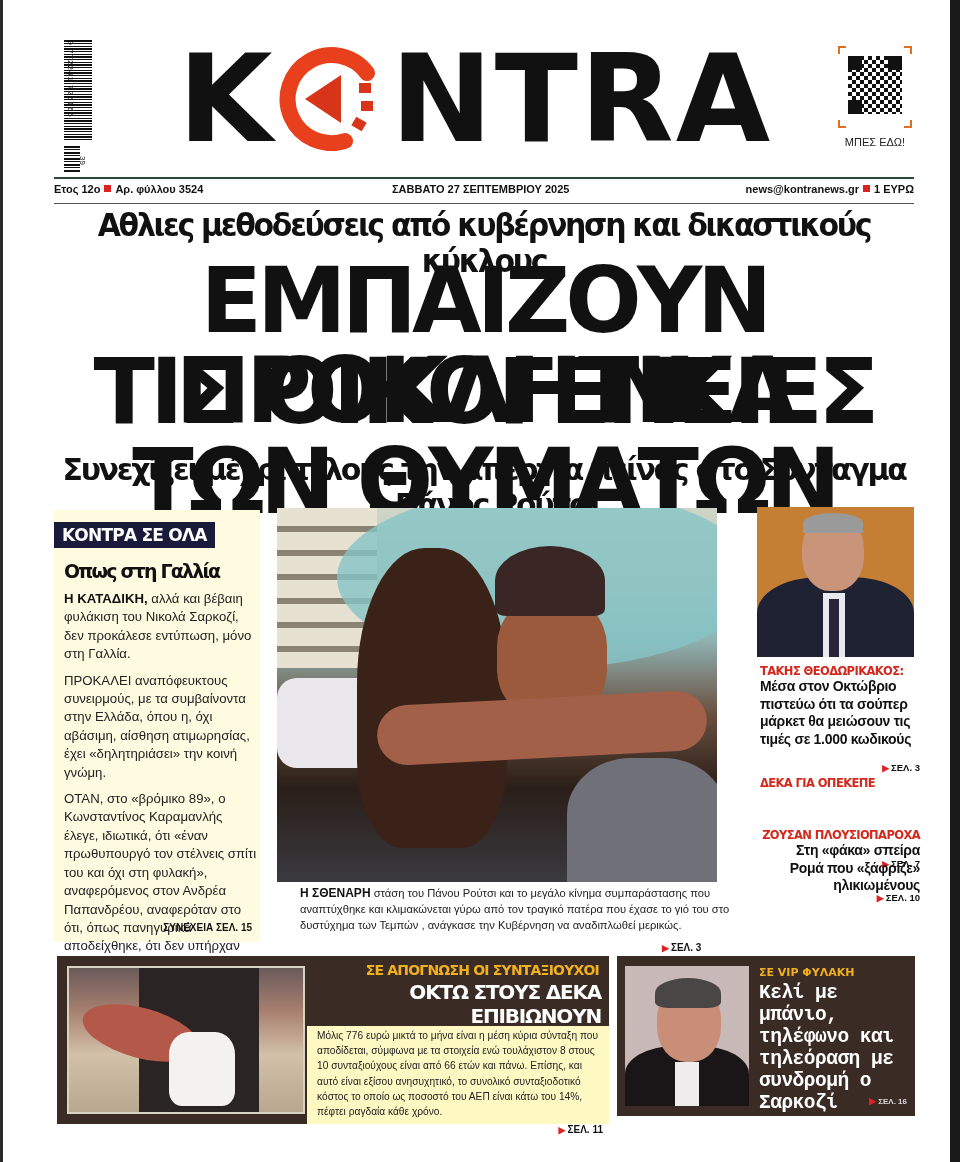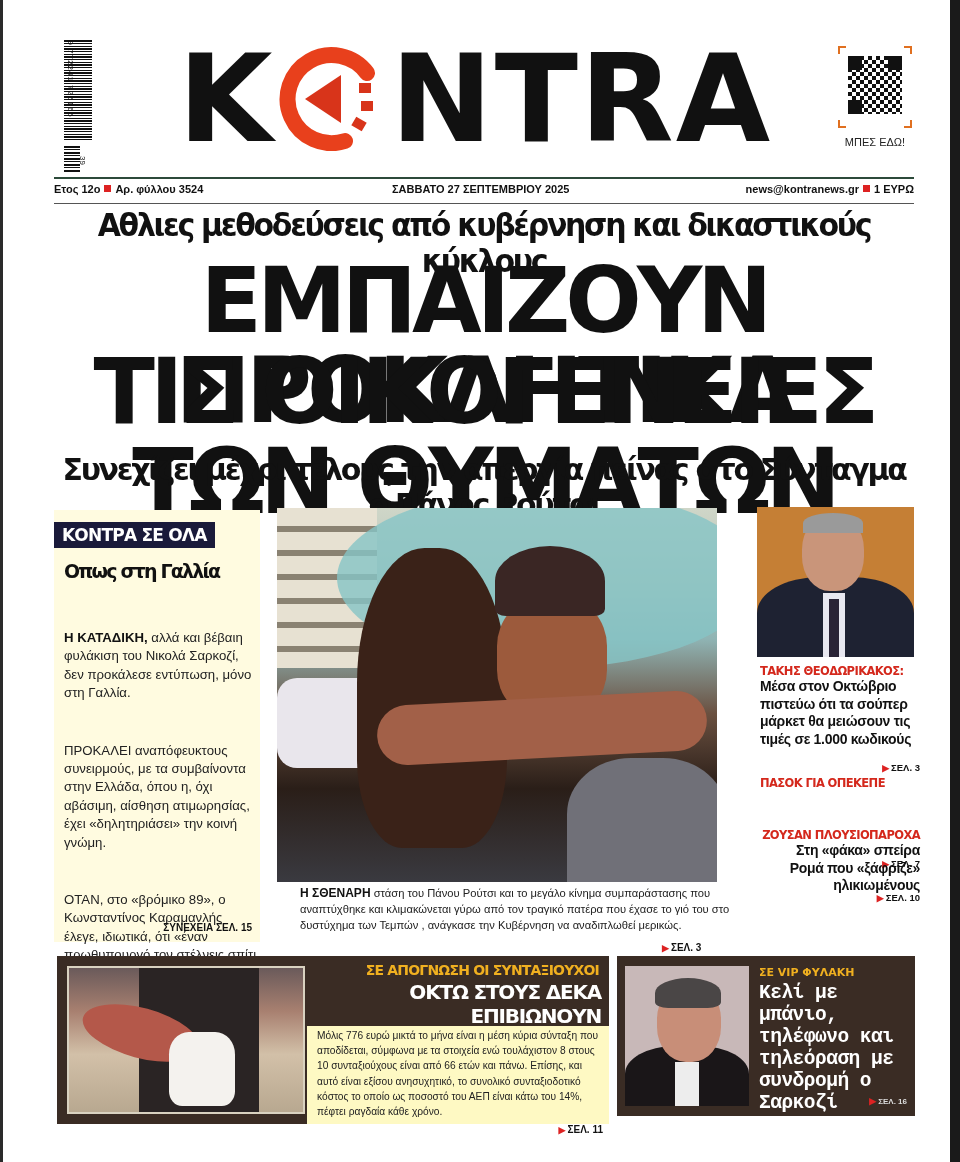--- a/index.html
+++ b/index.html
@@ -50,21 +50,21 @@
   .h1 { position: absolute; left: 54px; width: 860px; text-align: center; font-family: "DejaVu Sans", sans-serif; font-weight: 900; font-size: 90px; letter-spacing: -5px; line-height: 1; transform: scaleY(1.0); }
   .h1.l1 { top: 256px; }
   .h1.l2 { top: 347px; }
   .sub { position: absolute; left: 54px; top: 452px; width: 860px; text-align: center; font-family: "DejaVu Sans", sans-serif; font-weight: bold; font-size: 30px; letter-spacing: -2.3px; }
 
   
   .leftcol { position: absolute; left: 54px; top: 510px; width: 206px; height: 432px; background: #fffbe0; }
   .tag { position: absolute; left: 0; top: 12px; background: #1a1a3a; color: #fff; font-weight: bold; font-size: 17px; padding: 3px 8px; font-family: "DejaVu Sans", sans-serif; letter-spacing: -0.8px; }
   .col-title { position: absolute; left: 10px; top: 50px; font-family: "DejaVu Sans", sans-serif; font-weight: bold; font-size: 19px; letter-spacing: -1.8px; color: #111; }
   .col-body { position: absolute; left: 10px; top: 80px; width: 196px; font-size: 13.2px; line-height: 18.4px; color: #222; }
-  .col-body p { margin-bottom: 8px; margin-top: 39px; }
+  .col-body p { margin-bottom: 8px; }
   .col-body b { font-weight: bold; color: #111; }
   .col-cont { position: absolute; right: 8px; top: 412px; font-size: 10px; font-weight: bold; }
 
   
   .mainphoto { position: absolute; left: 277px; top: 508px; width: 440px; height: 374px; overflow: hidden;
     background: linear-gradient(180deg, #cfd6c8 0%, #b7c4ba 20%, #8fb4b4 35%, #6a5040 55%, #2a1e18 75%, #3a3a40 100%); }
   .mainphoto .umb { position: absolute; left: 60px; top: -20px; width: 420px; height: 180px; border-radius: 50%; background: #86c4c6; opacity: 0.8; }
   .mainphoto .bldg { position: absolute; left: 0; top: 0; width: 100px; height: 160px; background: repeating-linear-gradient(180deg, #e7e1d2 0 18px, #8a8272 18px 24px); }
   .mainphoto .hair { position: absolute; left: 80px; top: 40px; width: 150px; height: 300px; border-radius: 45% 45% 30% 30%; background: #3a2218; }
   .mainphoto .face { position: absolute; left: 220px; top: 90px; width: 110px; height: 120px; border-radius: 40%; background: #9c5a3c; }
@@ -199,21 +199,21 @@
   <div class="head"></div>
   <div class="hairr"></div>
 </div>
 
 <div class="ritem" style="top:664px;">
   <div class="rk">ΤΑΚΗΣ ΘΕΟΔΩΡΙΚΑΚΟΣ:</div>
   <div class="rt">Μέσα στον Οκτώβριο πιστεύω ότι τα σούπερ μάρκετ θα μειώσουν τις τιμές σε 1.000 κωδικούς</div>
   <div class="rs sel" style="top:86px;"><span class="arrow">▶</span><span>ΣΕΛ. 3</span></div>
 </div>
 <div class="ritem" style="top:776px;">
-  <div class="rk">ΠΑΣΟΚ ΓΙΑ ΟΠΕΚΕΠΕ</div>
+  <div class="rk">ΔΕΚΑ ΓΙΑ ΟΠΕΚΕΠΕ</div>
   <div class="rs sel" style="top:70px;"><span class="arrow">▶</span><span>ΣΕΛ. 7</span></div>
 </div>
 <div class="ritem" style="top:828px;text-align:right;">
   <div class="rk">ΖΟΥΣΑΝ ΠΛΟΥΣΙΟΠΑΡΟΧΑ</div>
   <div class="rt">Στη «φάκα» σπείρα Ρομά που «ξάφριζε» ηλικιωμένους</div>
   <div class="rs sel" style="top:52px;"><span class="arrow">▶</span><span>ΣΕΛ. 10</span></div>
 </div>
 
 <div class="bottom-left">
   <div class="bl-photo">

